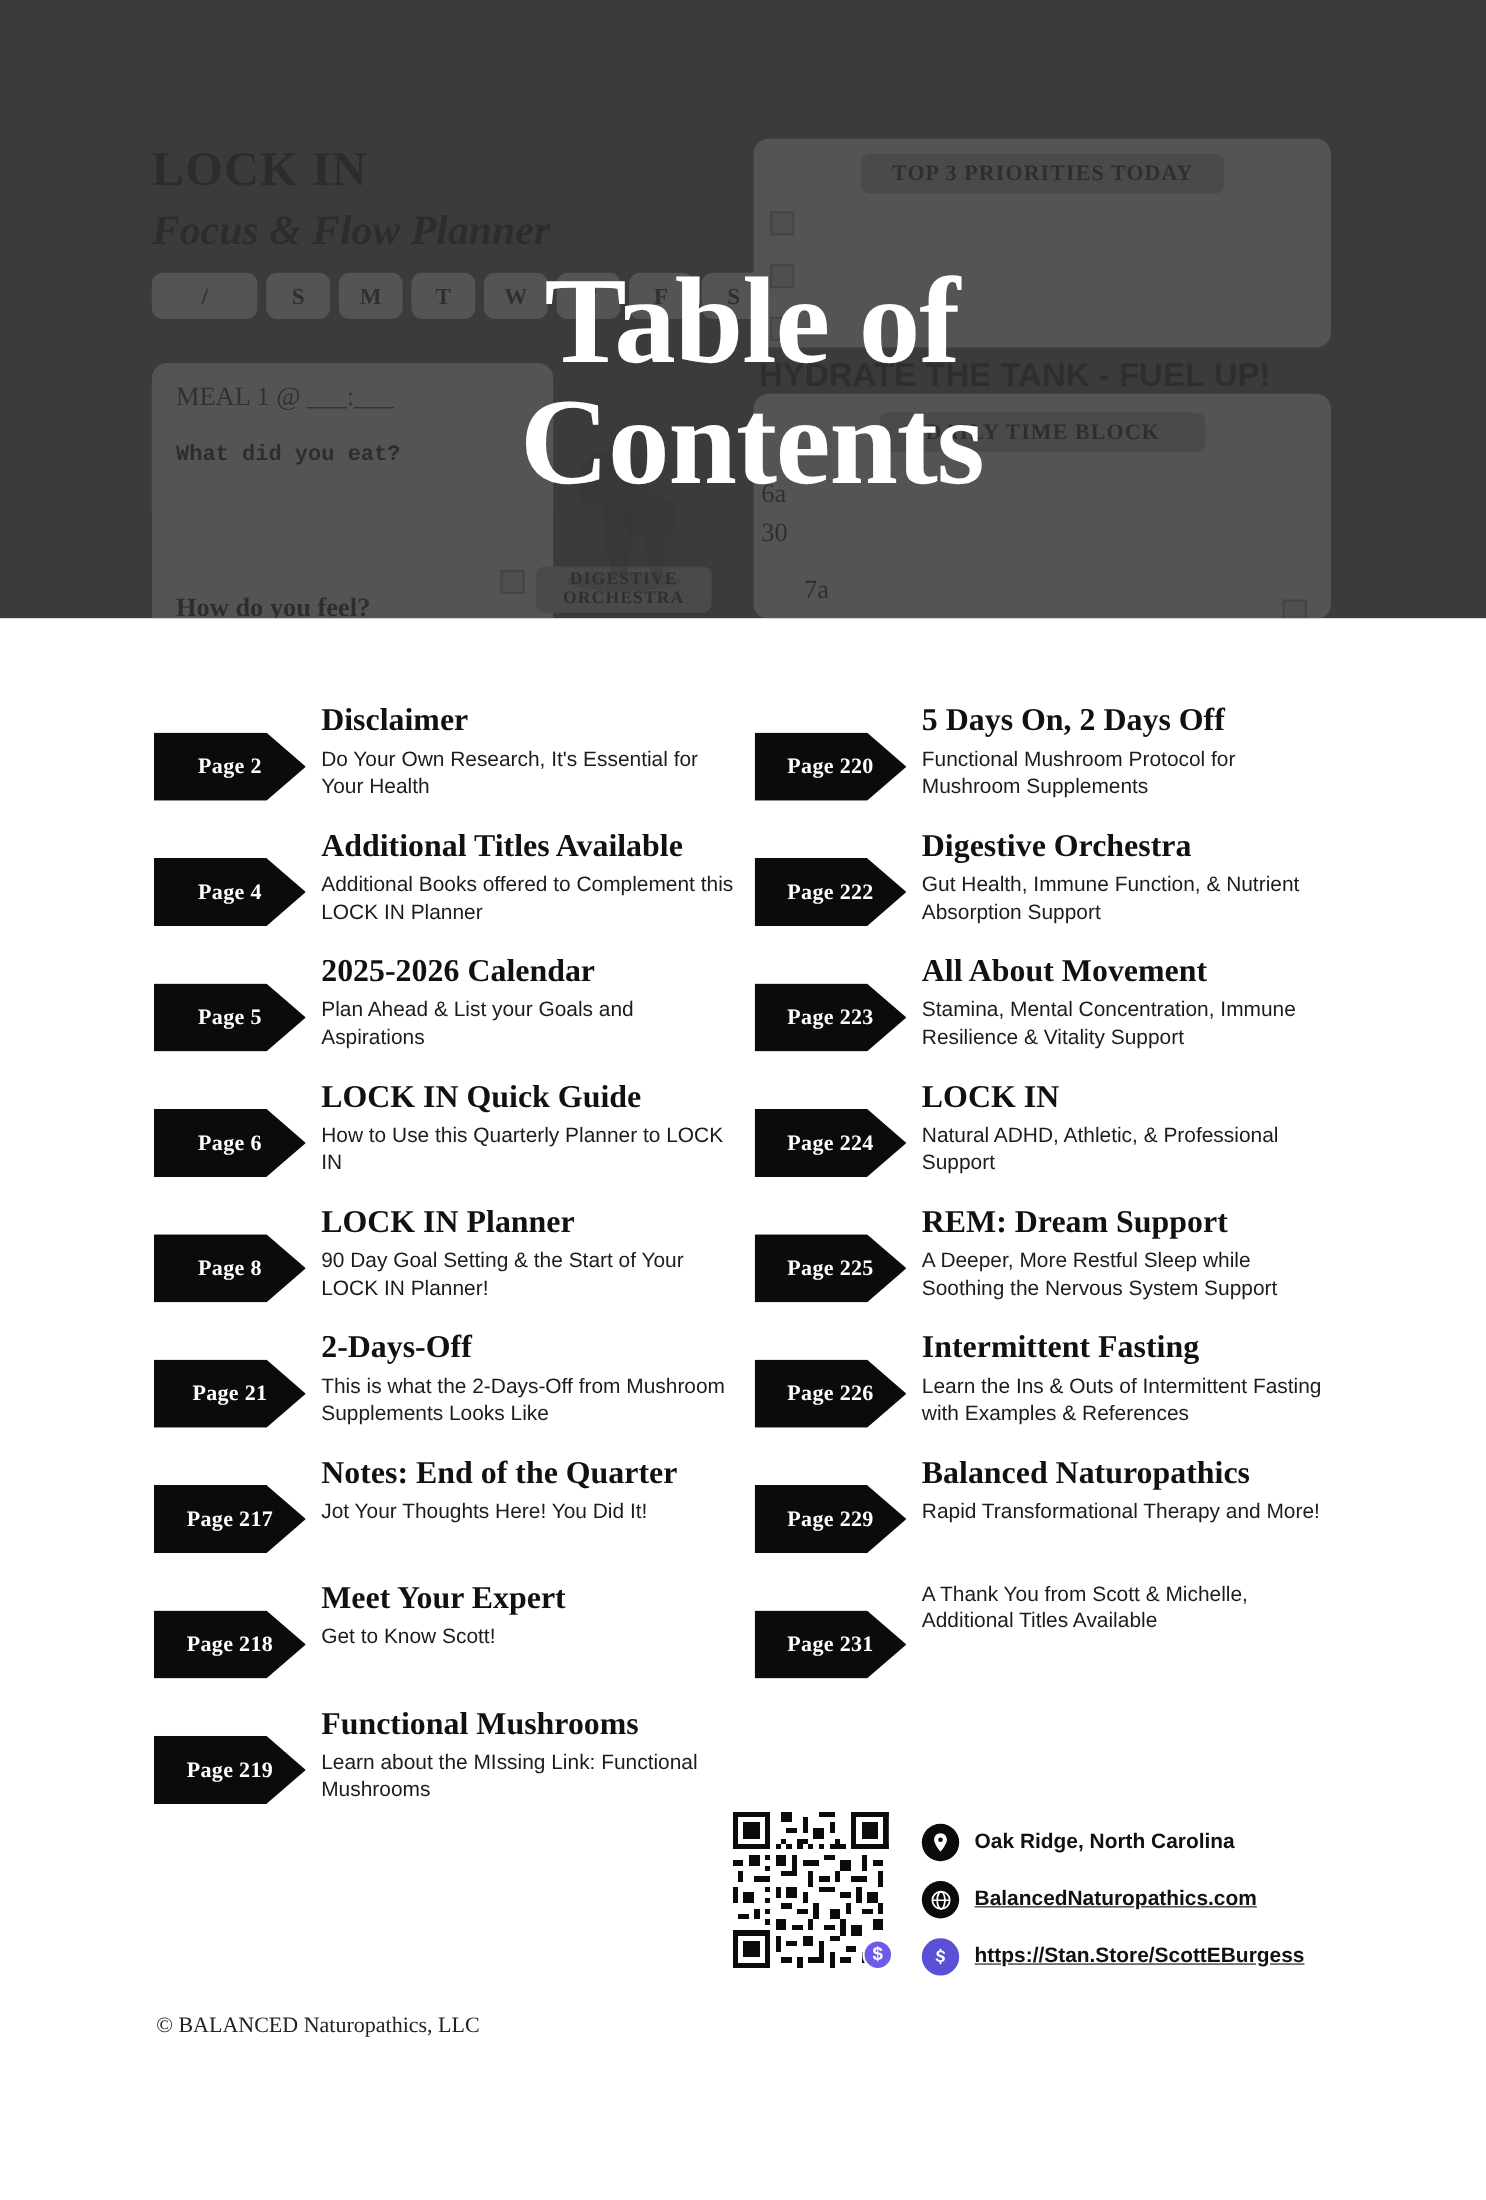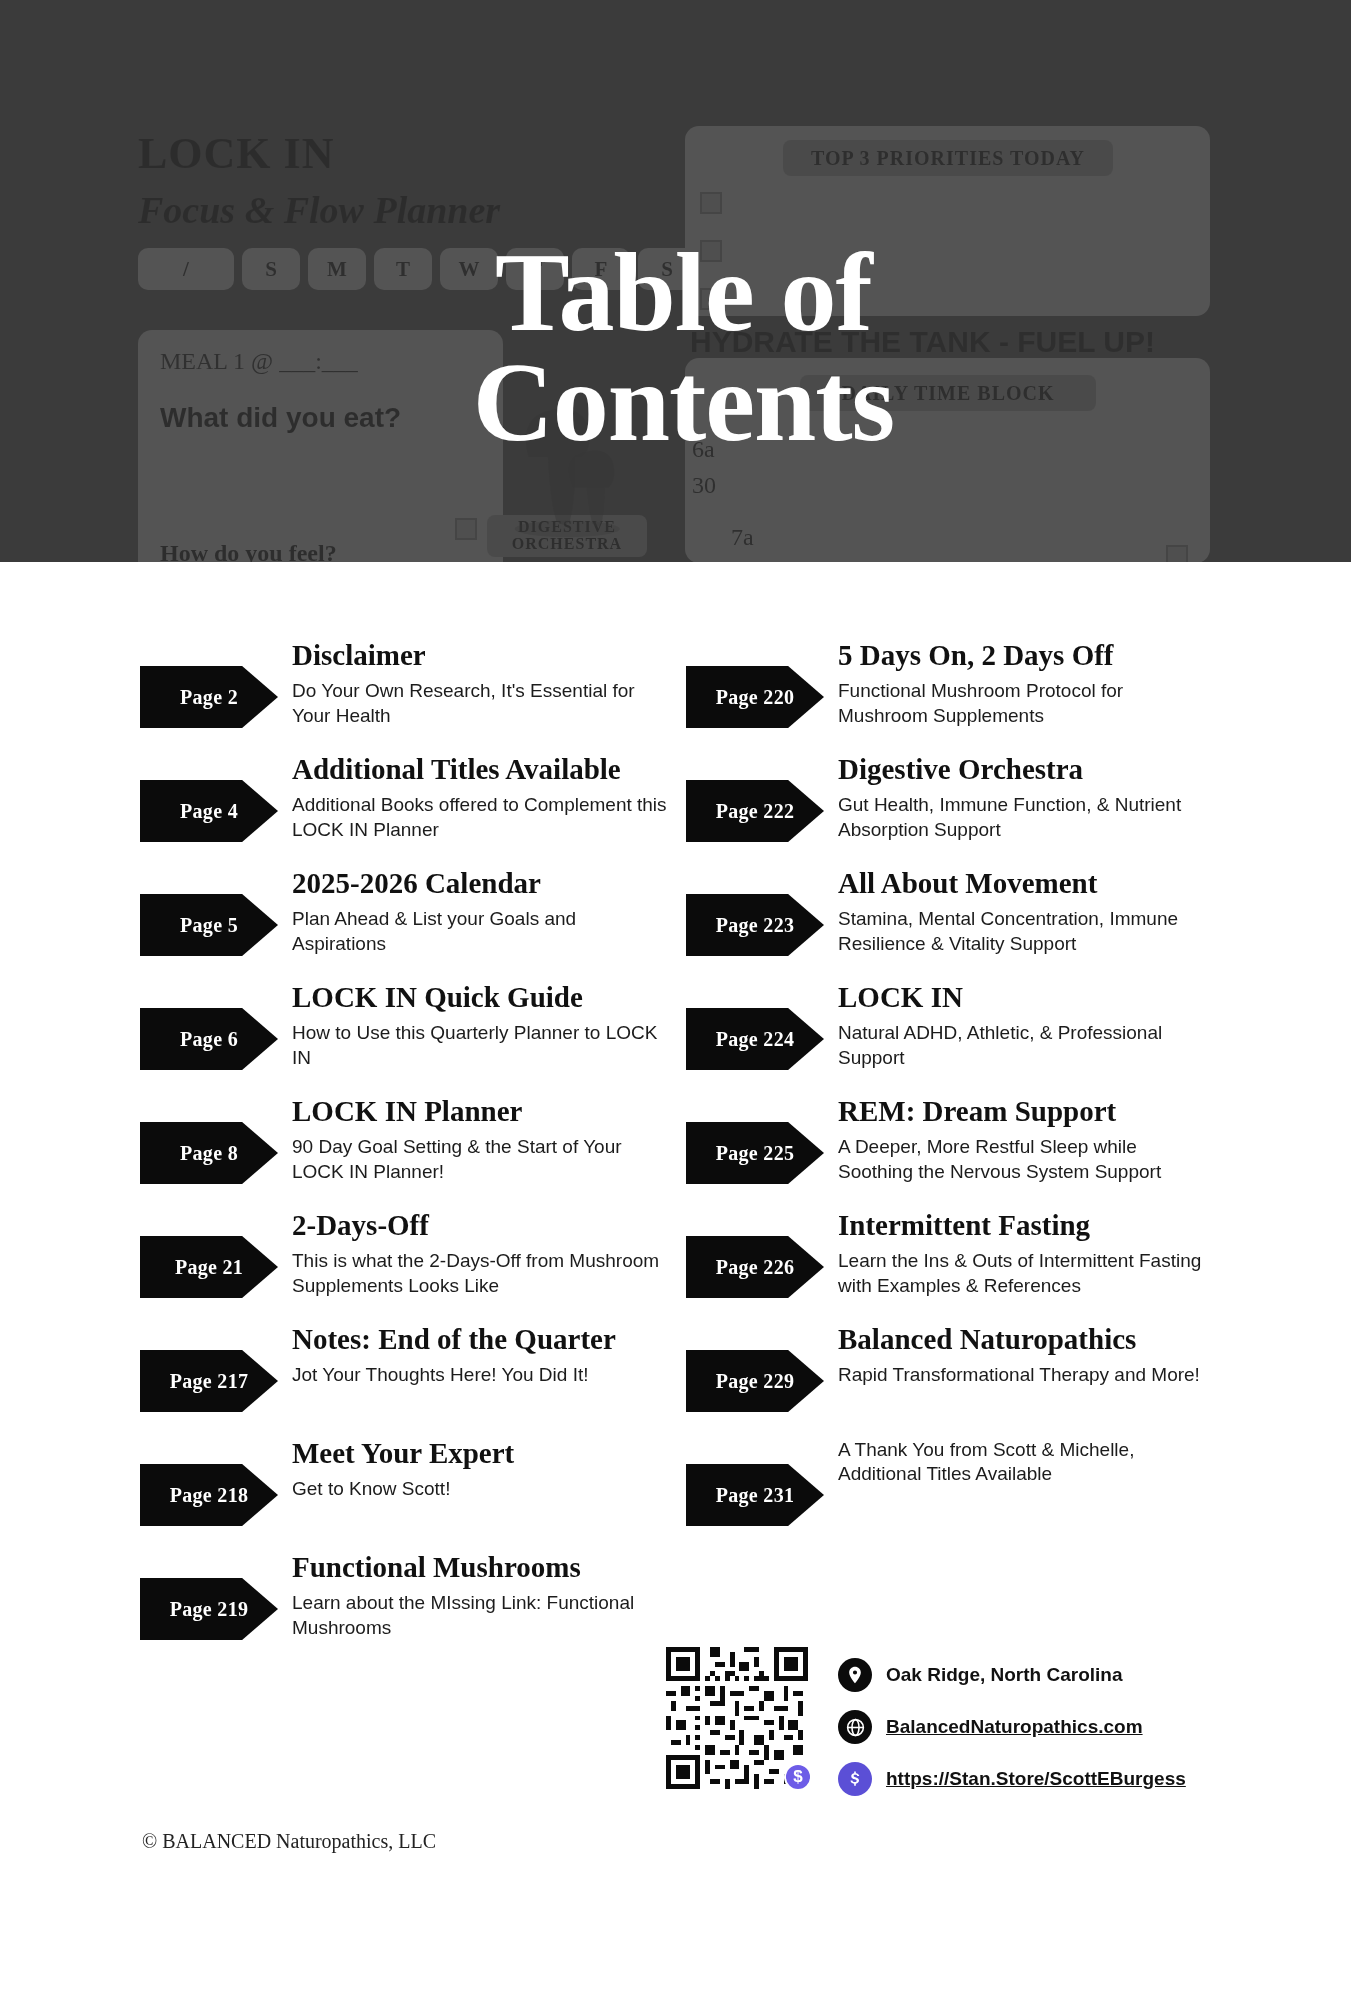--- a/index.html
+++ b/index.html
@@ -75,22 +75,22 @@
   }
   .prev-meal {
     left: 138px; top: 330px; width: 365px; height: 260px;
   }
   .prev-meal-label {
     position: absolute; left: 22px; top: 18px;
     color: #1a1a1a; font-size: 24px; font-family: "Liberation Serif", serif;
   }
   .prev-meal-q1 {
     position: absolute; left: 22px; top: 72px;
-    color: #101010; font-family: Liberation Sans, sans-serif;
-    font-weight: bold; font-size: 28px;
+    color: #101010; font-family: Liberation Mono, monospace;
+    font-weight: bold; font-size: 20px;
   }
   .prev-meal-q2 {
     position: absolute; left: 22px; top: 210px;
     color: #101010; font-family: "Liberation Serif", serif;
     font-weight: bold; font-size: 24px;
   }
   .prev-priorities {
     left: 685px; top: 126px; width: 525px; height: 190px;
   }
   .prev-pill {

